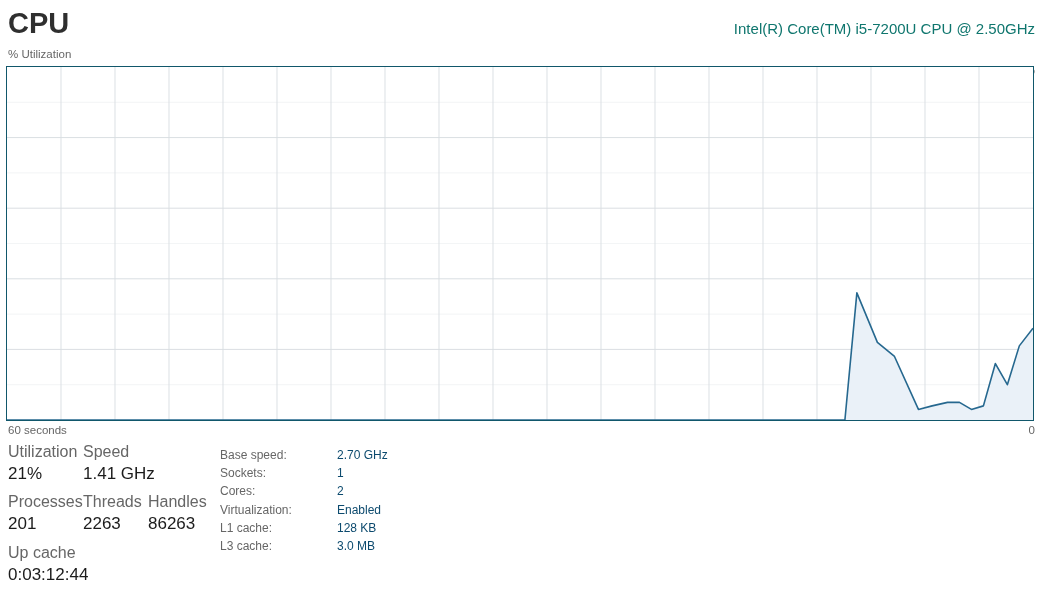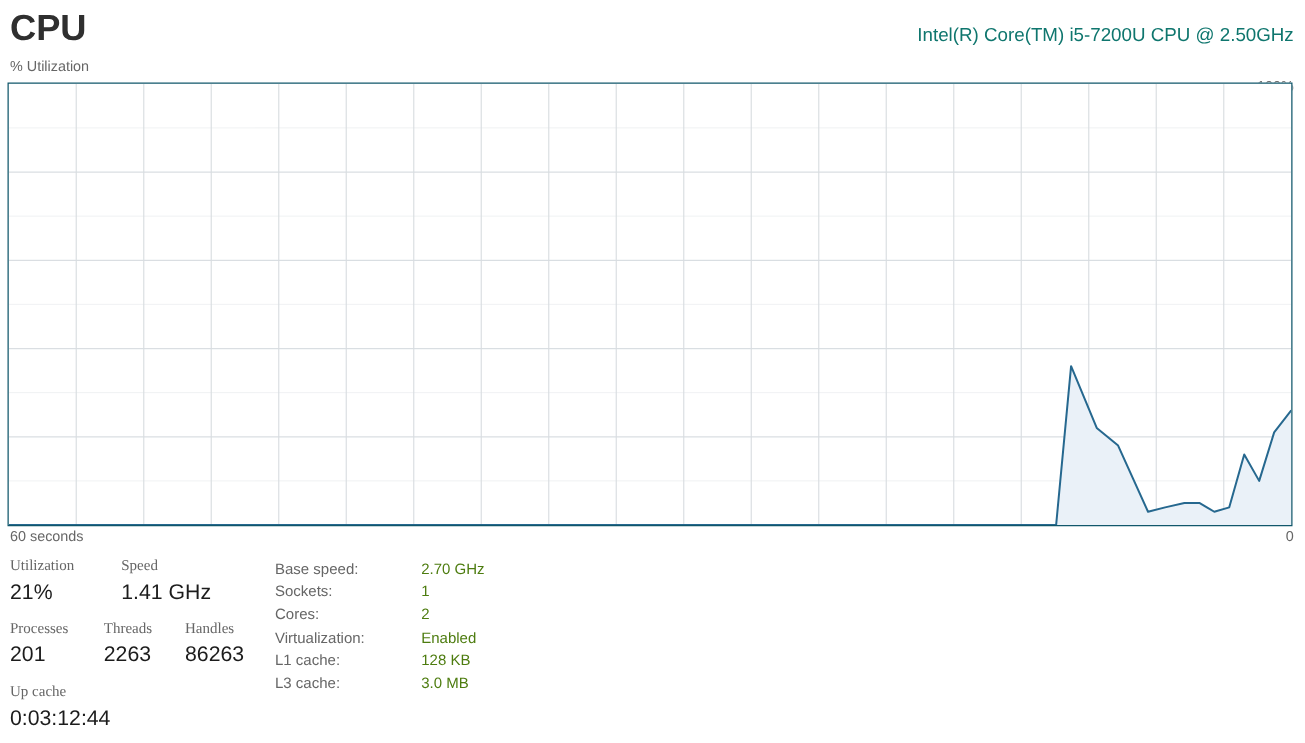--- a/index.html
+++ b/index.html
@@ -51,46 +51,45 @@
 
   
   .stats{position:absolute;left:8px;top:444px;width:1028px;height:150px;}
 
   .col-left{position:absolute;left:0;top:0;width:205px;}
   .col-right{position:absolute;left:212px;top:2px;width:260px;}
 
   .sgrid{position:relative;}
   .blk{position:absolute;}
   .blk .lbl{
-    font-size:12px;line-height:16px;color:#666;
+    font-size:16px;line-height:16px;color:#666;
     white-space:nowrap;
-    font-family:Liberation Serif, serif;
   }
   .blk .val{
     font-size:17px;line-height:27px;color:#1c1c1c;
     font-weight:400;white-space:nowrap;
   }
 
   
   .b-util {left:0px;   top:0px;}
-  .b-speed{left:75px;  top:0px;margin-left:14px;}
+  .b-speed{left:75px;  top:0px;}
   .b-proc {left:0px;   top:50px;}
   .b-thr  {left:75px;  top:50px;}
   .b-hnd  {left:140px; top:50px;}
   .b-up   {left:0px;   top:101px;}
 
   
   .spec{position:relative;height:18.2px;}
   .spec .k{
     position:absolute;left:0;top:0;
     font-size:12px;line-height:18px;color:#666;white-space:nowrap;
   }
   .spec .v{
     position:absolute;left:117px;top:0;
-    font-size:12px;line-height:18px;color:#4d7c0f;white-space:nowrap;
+    font-size:12px;line-height:18px;color:#0c4a6e;white-space:nowrap;
   }
 </style>
 </head>
 <body>
 
 <div class="pane">
 
   <div class="hdr">
     <div class="hdr-title">CPU</div>
     <div class="hdr-cpu">Intel(R) Core(TM) i5-7200U CPU @ 2.50GHz</div>

